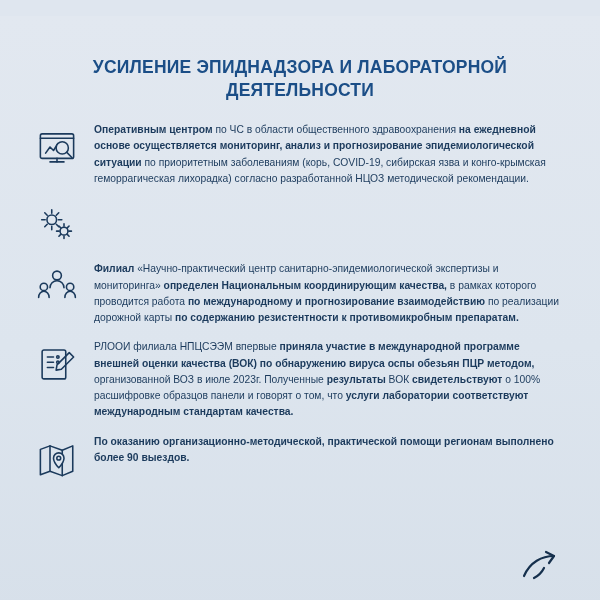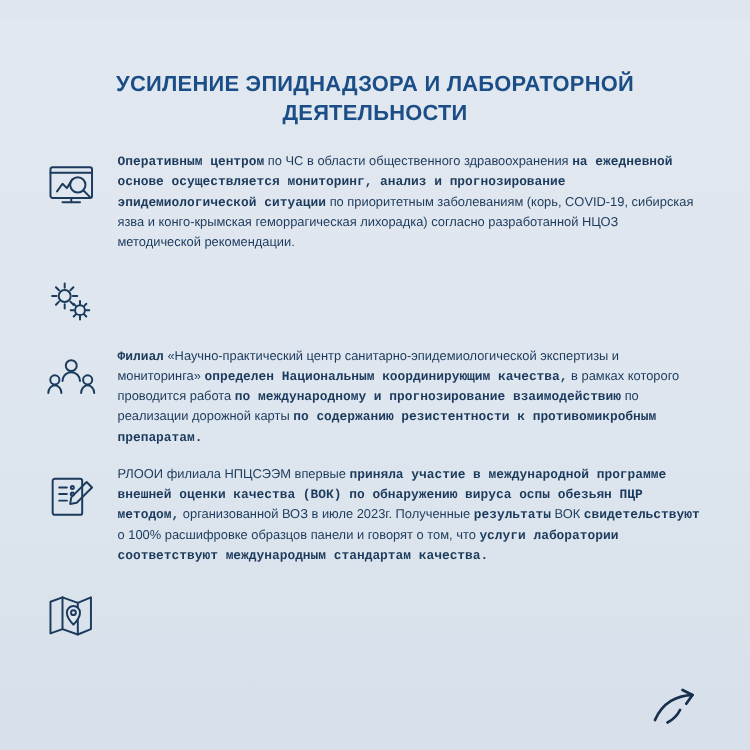--- a/index.html
+++ b/index.html
@@ -60,21 +60,20 @@
   .text {
     flex: 1 1 auto;
     font-size: 10.3px;
     line-height: 1.58;
     color: #1b3a5c;
     text-align: left;
     padding-right: 4px;
   }
   .text b {
     font-weight: bold;
-    font-family: Liberation Mono, monospace;
   }
   .footer-logo {
     position: absolute;
     right: 36px;
     bottom: 34px;
     width: 44px;
     height: 34px;
   }
   .footer-logo svg {
     width: 44px;
@@ -146,20 +145,21 @@
 
     <div class="item">
       <div class="icon">
         <svg viewBox="0 0 48 48" fill="none" stroke="#1b3a5c" stroke-width="1.8" stroke-linecap="round" stroke-linejoin="round">
           <path d="M5 13l11-4 14 5 12-5v29l-12 5-14-5-11 4z"></path>
           <path d="M16 9v29M30 14v29"></path>
           <path d="M26 17c3.3 0 6 2.7 6 6 0 4.5-6 11-6 11s-6-6.5-6-11c0-3.3 2.7-6 6-6z" fill="#dfe6ef"></path>
           <circle cx="26" cy="23" r="2.2"></circle>
         </svg>
       </div>
+      <div class="text"><b>По оказанию организационно-методической, практической помощи регионам выполнено более 90 выездов.</b></div>
     </div>
 
   </div>
 
   <div class="footer-logo">
     <svg viewBox="0 0 44 34" fill="none" stroke="#16304d" stroke-width="2.2" stroke-linecap="round" stroke-linejoin="round">
       <path d="M4 28c6-14 18-20 30-20"></path>
       <path d="M26 4l8 4-5 7"></path>
       <path d="M14 30c4-2 8-6 10-10"></path>
     </svg>

